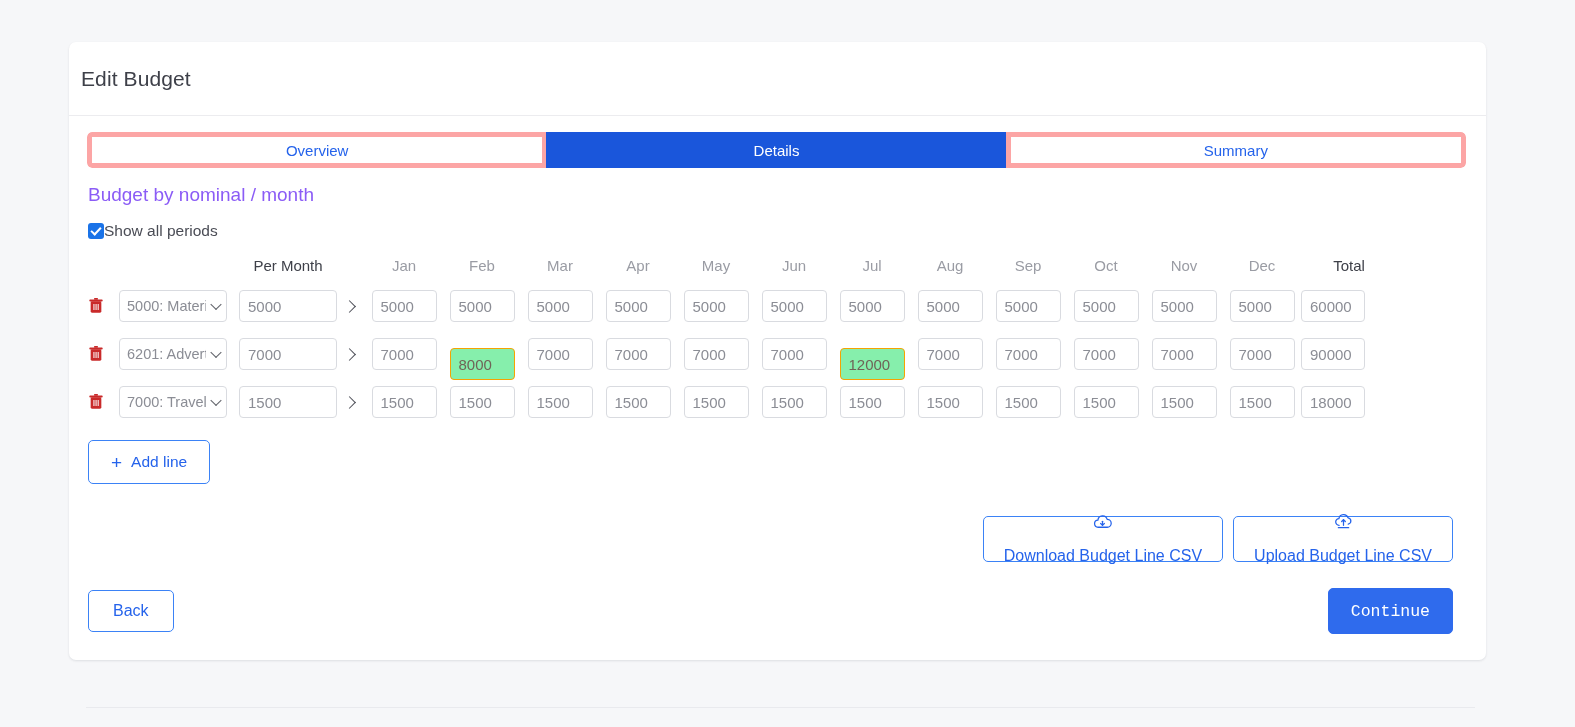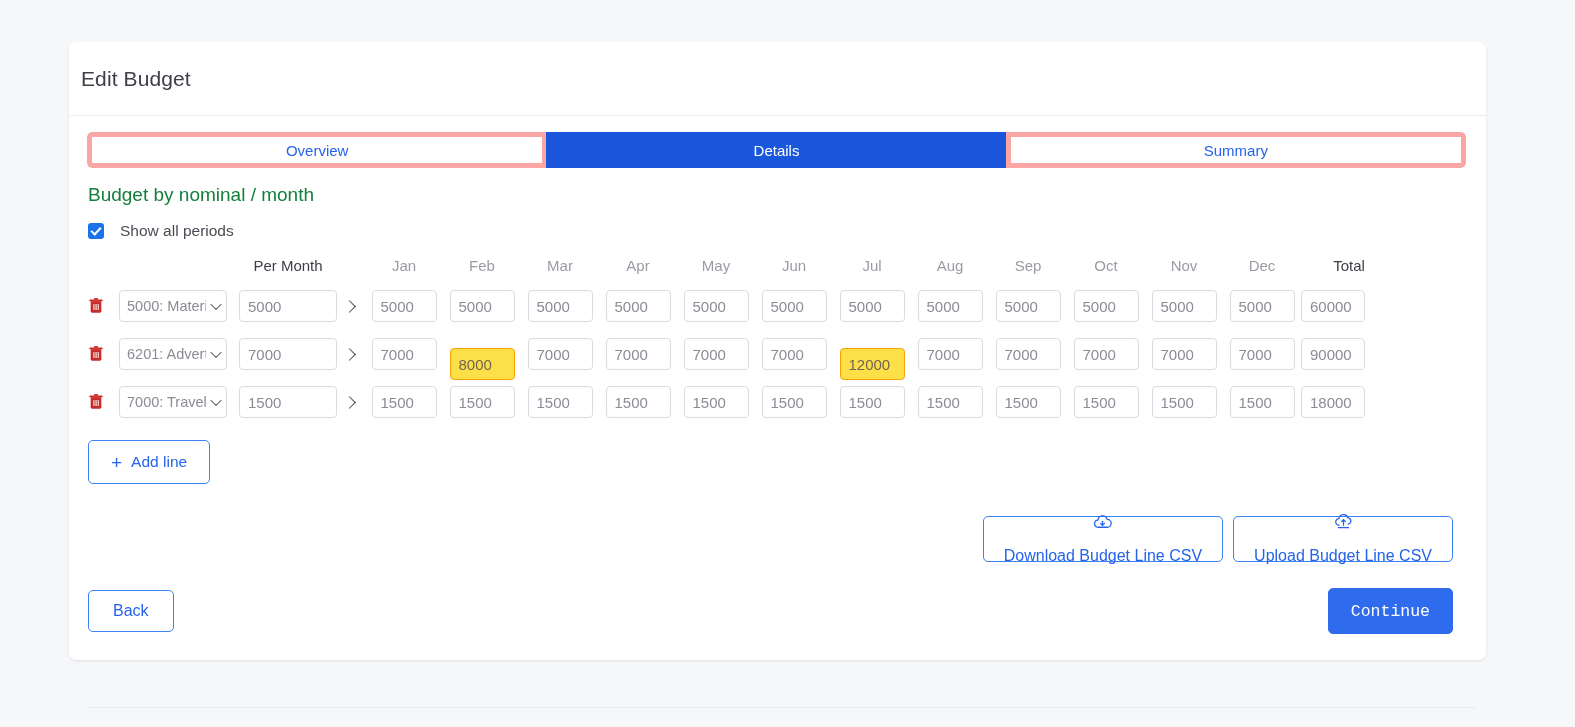--- a/index.html
+++ b/index.html
@@ -57,28 +57,28 @@
     user-select: none;
   }
   .tab:first-child { margin-left: 0; border-top-left-radius: 5px; border-bottom-left-radius: 5px; }
   .tab:last-child  { border-top-right-radius: 5px; border-bottom-right-radius: 5px; }
   .tab.active { background: #1a56db; border-color: #1a56db; color: #ffffff; }
 
   
   .section-title {
     margin: 16px 0 0 1px;
     font-size: 19px;
-    color: #15803d;
+    color: #8b5cf6;
   }
 
   
   .checkrow {
     display: flex; align-items: center;
     margin-top: 16px; margin-left: 1px;
-    gap: 16px;
+    gap: 0;
   }
   .cb {
     width: 16px; height: 16px; border-radius: 3px;
     background: #1a73e8;
     position: relative; flex: none;
     cursor: pointer;
   }
   .cb::after {
     content: "";
     position: absolute; left: 5px; top: 2px;
@@ -119,21 +119,21 @@
     border: 1px solid #d9dbe0;
     border-radius: 4px;
     background: #fff;
     color: #8b8d95;
     font-size: 15px;
     font-family: "Liberation Sans", sans-serif;
     padding: 0 8px;
     display: flex; align-items: center;
     width: 100%;
   }
-  .inp.highlight { background: #fde047; border-color: #f5a302; color: #6f6457; margin-top: 20px; }
+  .inp.highlight { background: #86efac; border-color: #f5a302; color: #6f6457; margin-top: 20px; }
 
   .sel {
     height: 32px;
     border: 1px solid #d9dbe0;
     border-radius: 4px;
     background: #fff;
     color: #8b8d95;
     font-size: 14.5px;
     padding: 0 20px 0 7px;
     display: flex; align-items: center;

